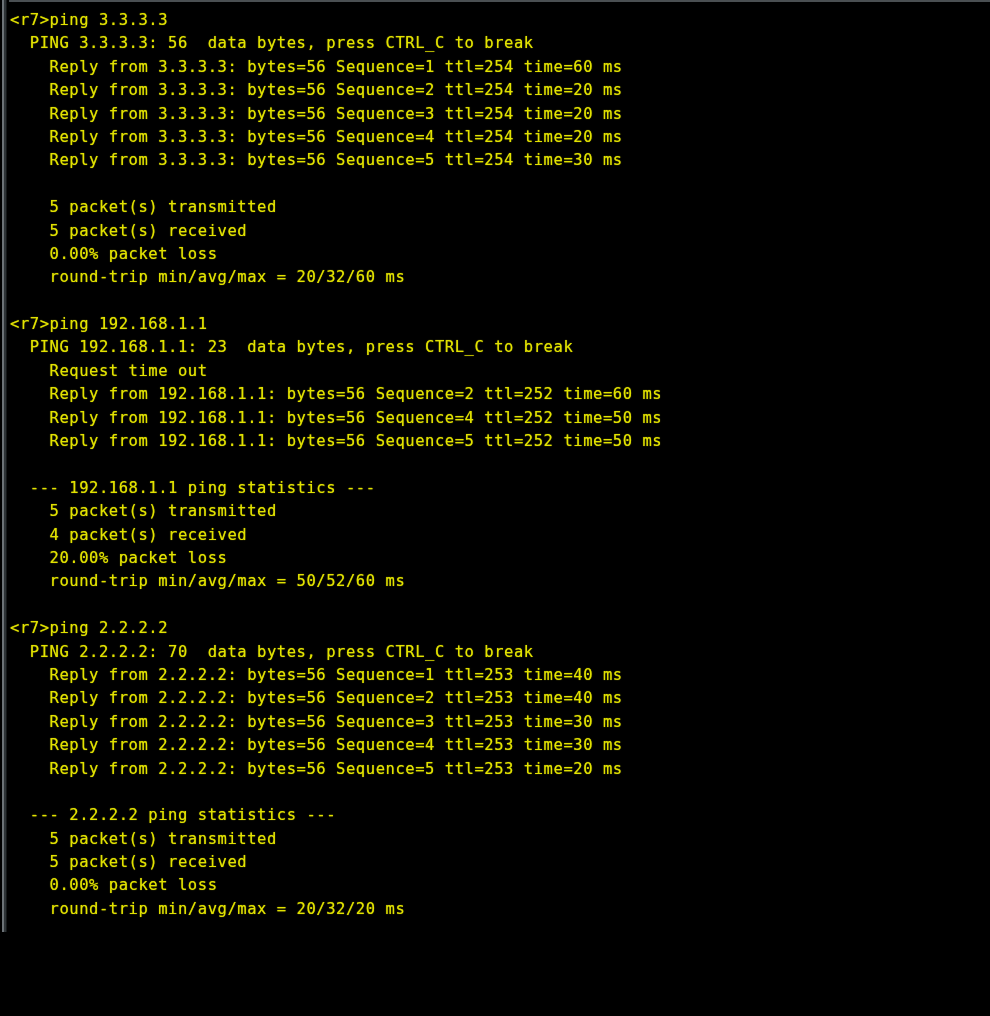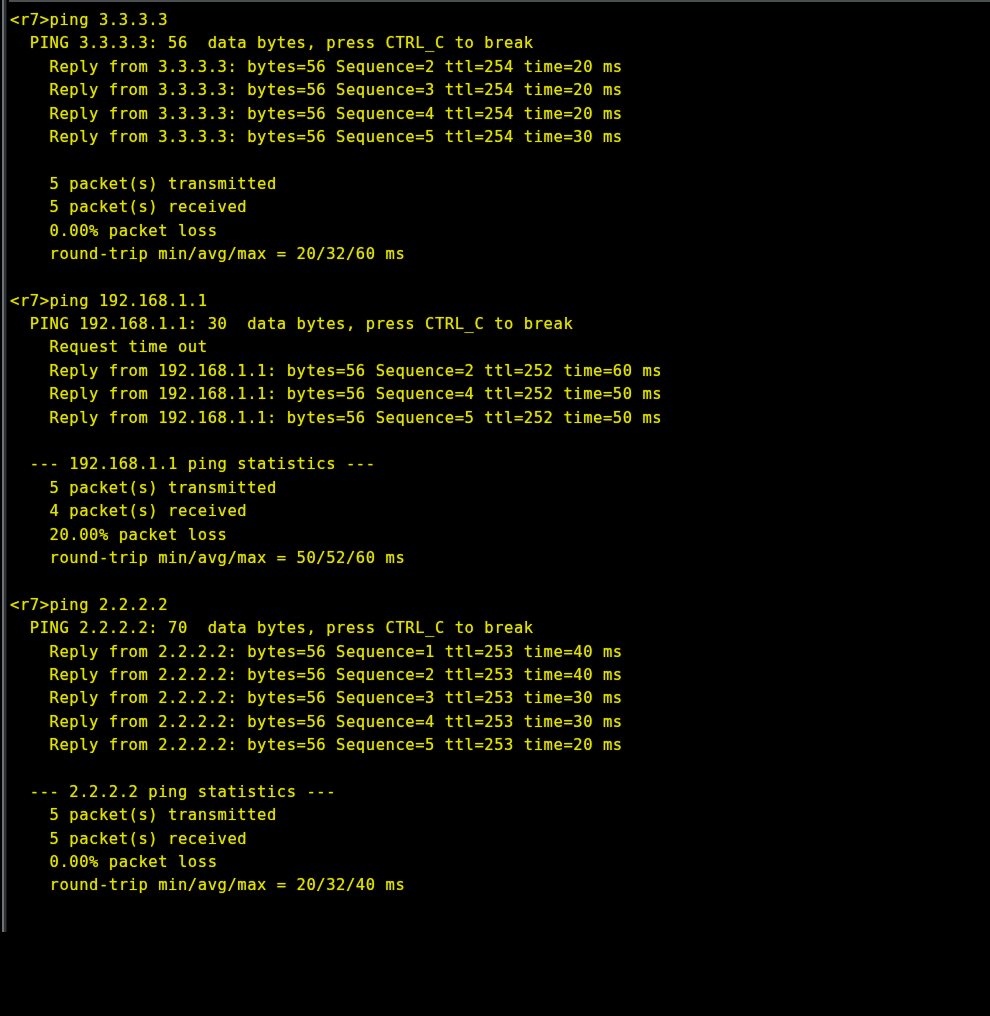--- a/index.html
+++ b/index.html
@@ -100,32 +100,33 @@
 
   <div id="left-scrollbar">
     <div class="trough-line-a"></div>
     <div class="trough-line-b"></div>
     <div class="trough-line-c"></div>
   </div>
 
   <div id="console-output">
       <div class="console-line">&lt;r7&gt;ping 3.3.3.3</div>
       <div class="console-line">  PING 3.3.3.3: 56  data bytes, press CTRL_C to break</div>
+      <div class="console-line">    Reply from 3.3.3.3: bytes=56 Sequence=1 ttl=254 time=60 ms</div>
       <div class="console-line">    Reply from 3.3.3.3: bytes=56 Sequence=2 ttl=254 time=20 ms</div>
       <div class="console-line">    Reply from 3.3.3.3: bytes=56 Sequence=3 ttl=254 time=20 ms</div>
       <div class="console-line">    Reply from 3.3.3.3: bytes=56 Sequence=4 ttl=254 time=20 ms</div>
       <div class="console-line">    Reply from 3.3.3.3: bytes=56 Sequence=5 ttl=254 time=30 ms</div>
       <div class="console-line blank"> </div>
       <div class="console-line">    5 packet(s) transmitted</div>
       <div class="console-line">    5 packet(s) received</div>
       <div class="console-line">    0.00% packet loss</div>
       <div class="console-line">    round-trip min/avg/max = 20/32/60 ms</div>
       <div class="console-line blank"> </div>
       <div class="console-line">&lt;r7&gt;ping 192.168.1.1</div>
-      <div class="console-line">  PING 192.168.1.1: 30  data bytes, press CTRL_C to break</div>
+      <div class="console-line">  PING 192.168.1.1: 23  data bytes, press CTRL_C to break</div>
       <div class="console-line">    Request time out</div>
       <div class="console-line">    Reply from 192.168.1.1: bytes=56 Sequence=2 ttl=252 time=60 ms</div>
       <div class="console-line">    Reply from 192.168.1.1: bytes=56 Sequence=4 ttl=252 time=50 ms</div>
       <div class="console-line">    Reply from 192.168.1.1: bytes=56 Sequence=5 ttl=252 time=50 ms</div>
       <div class="console-line blank"> </div>
       <div class="console-line">  --- 192.168.1.1 ping statistics ---</div>
       <div class="console-line">    5 packet(s) transmitted</div>
       <div class="console-line">    4 packet(s) received</div>
       <div class="console-line">    20.00% packet loss</div>
       <div class="console-line">    round-trip min/avg/max = 50/52/60 ms</div>
@@ -135,16 +136,16 @@
       <div class="console-line">    Reply from 2.2.2.2: bytes=56 Sequence=1 ttl=253 time=40 ms</div>
       <div class="console-line">    Reply from 2.2.2.2: bytes=56 Sequence=2 ttl=253 time=40 ms</div>
       <div class="console-line">    Reply from 2.2.2.2: bytes=56 Sequence=3 ttl=253 time=30 ms</div>
       <div class="console-line">    Reply from 2.2.2.2: bytes=56 Sequence=4 ttl=253 time=30 ms</div>
       <div class="console-line">    Reply from 2.2.2.2: bytes=56 Sequence=5 ttl=253 time=20 ms</div>
       <div class="console-line blank"> </div>
       <div class="console-line">  --- 2.2.2.2 ping statistics ---</div>
       <div class="console-line">    5 packet(s) transmitted</div>
       <div class="console-line">    5 packet(s) received</div>
       <div class="console-line">    0.00% packet loss</div>
-      <div class="console-line">    round-trip min/avg/max = 20/32/40 ms</div>
+      <div class="console-line">    round-trip min/avg/max = 20/32/20 ms</div>
     </div>
 
 </div>
 
 </body></html>

